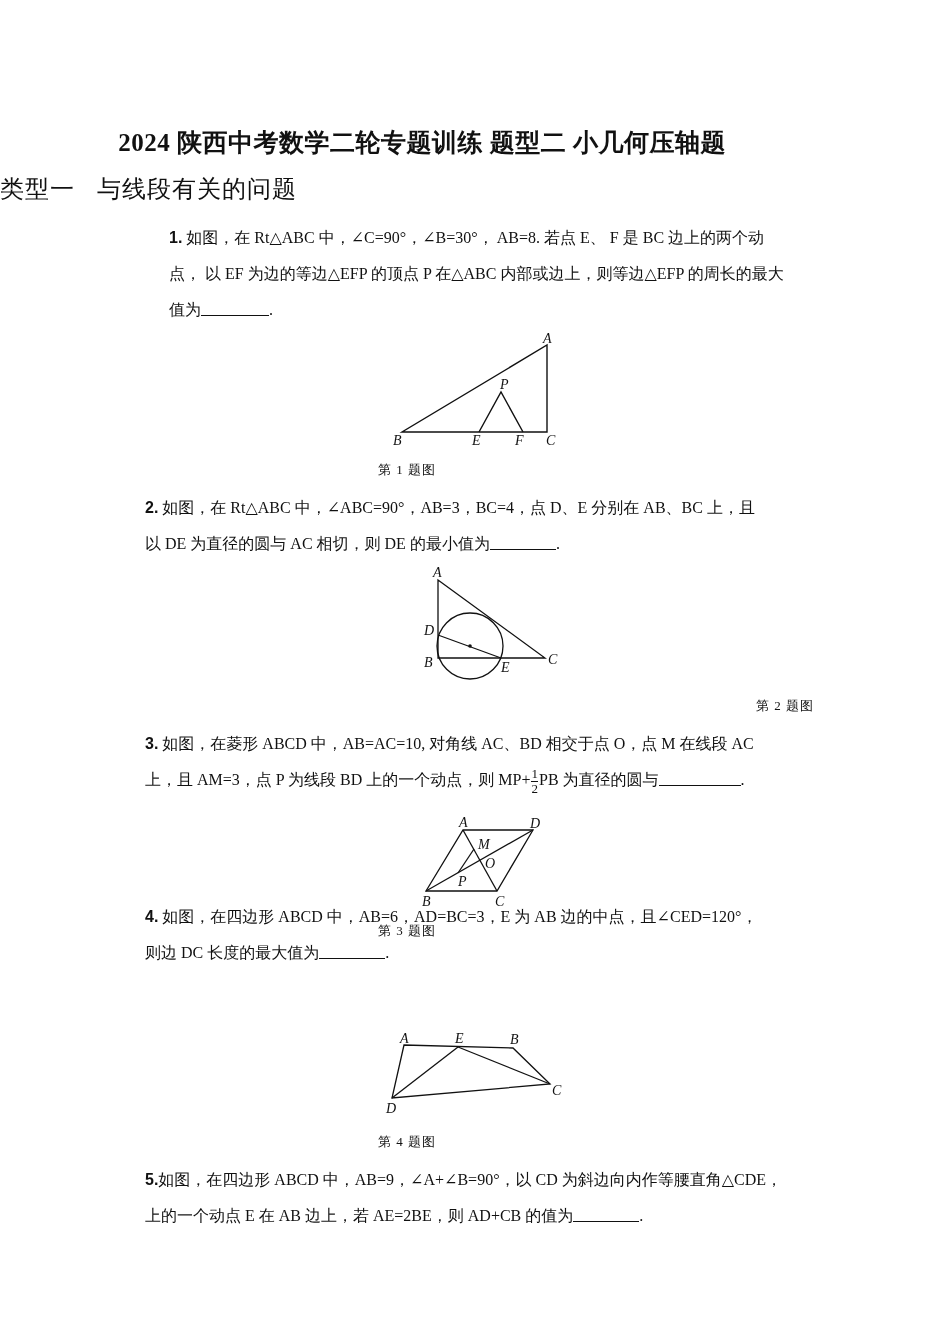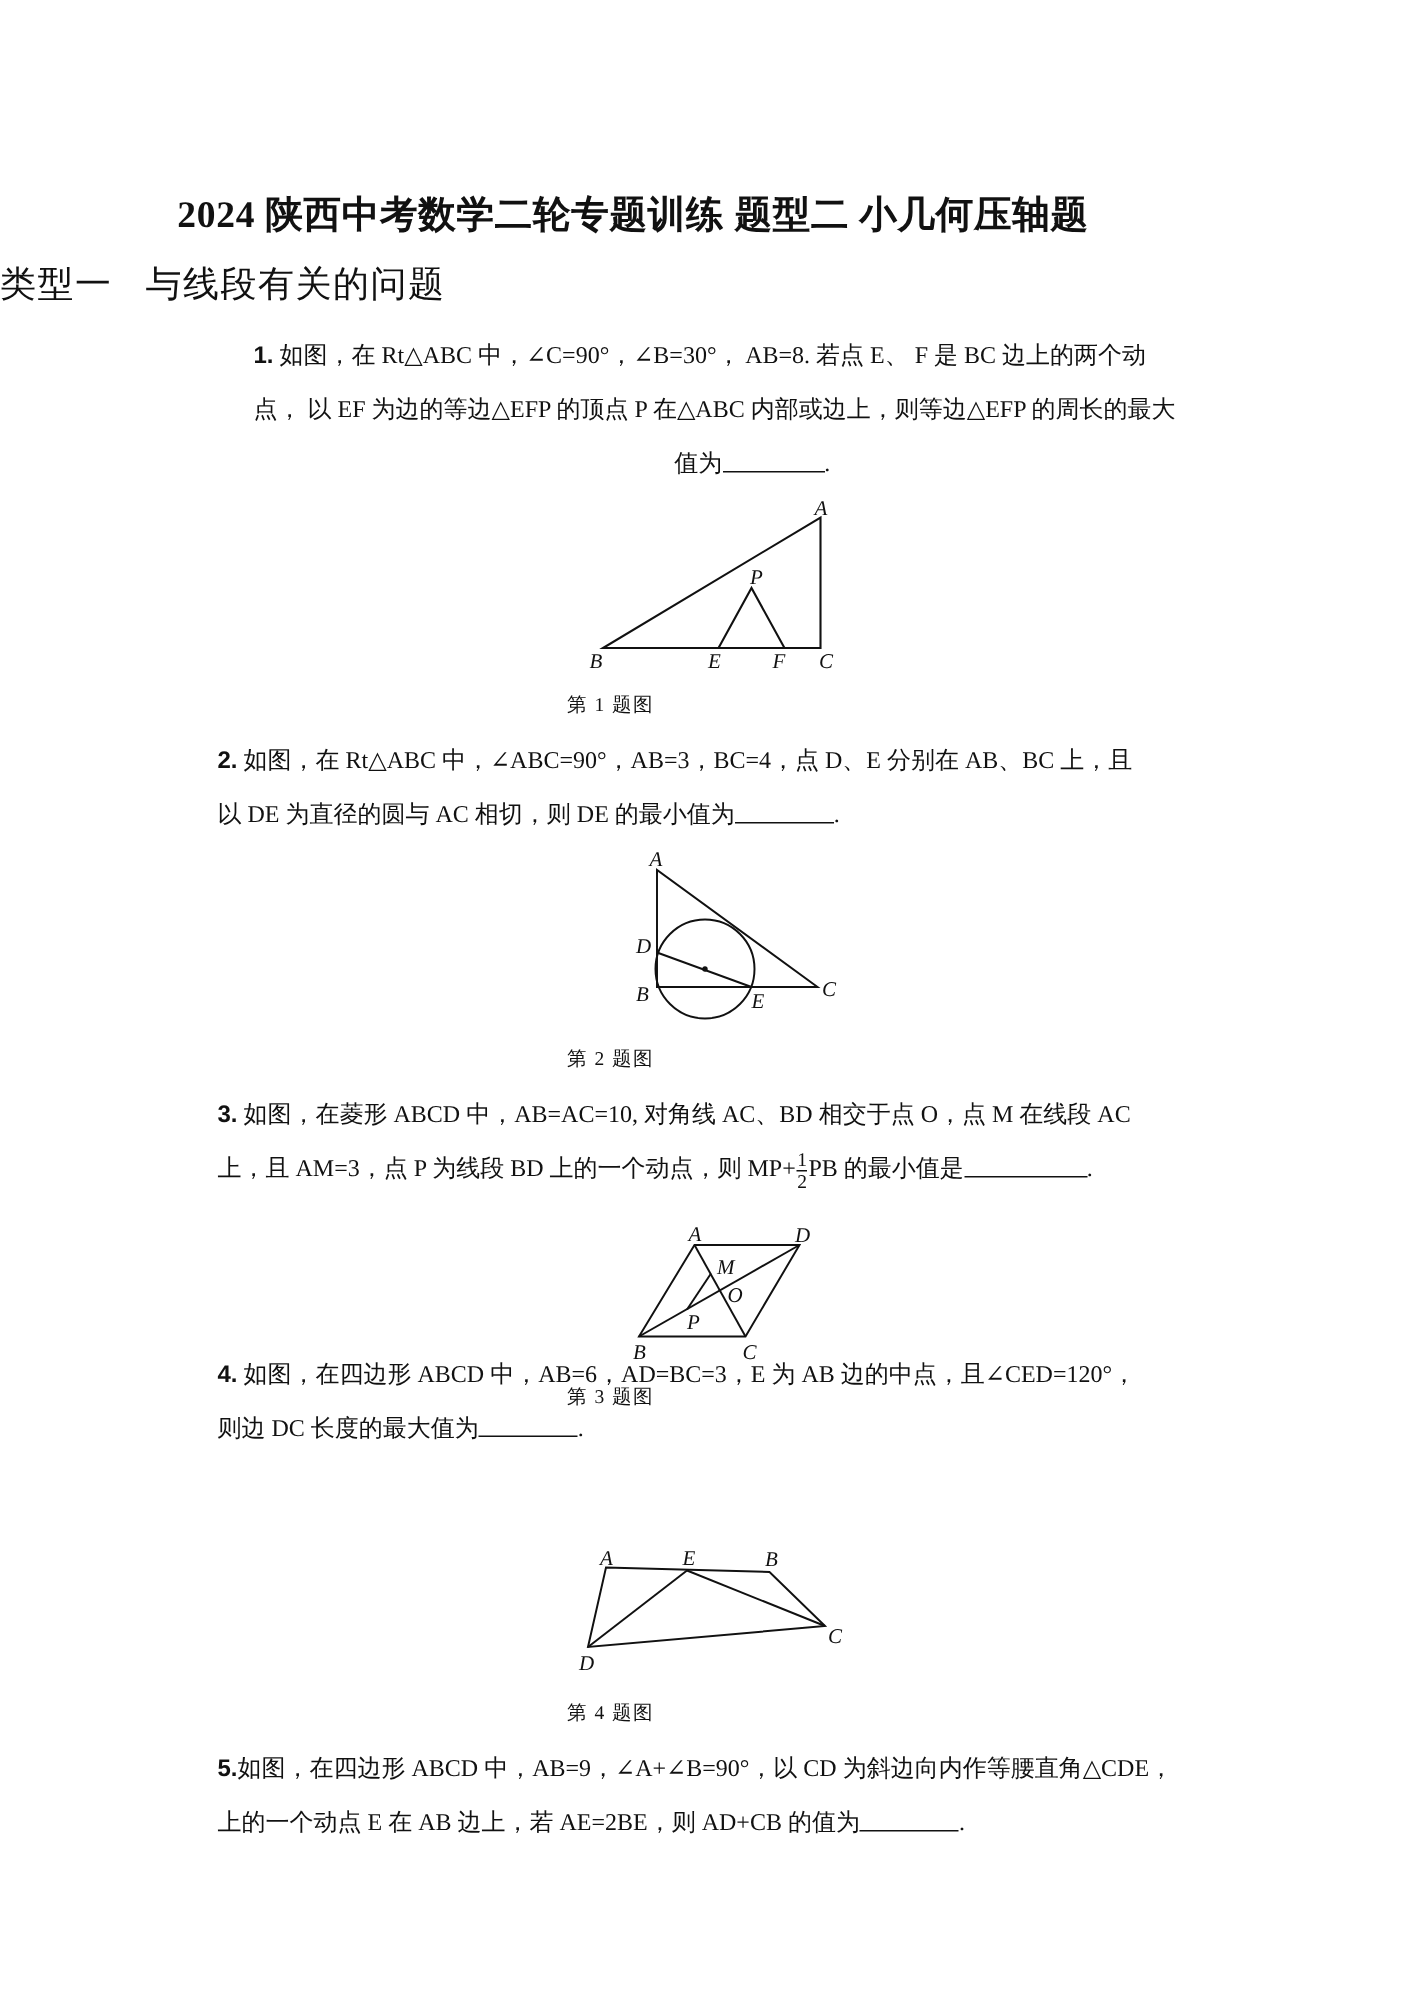--- a/index.html
+++ b/index.html
@@ -6,21 +6,21 @@
   body { width: 950px; height: 1344px; position: relative; overflow: hidden;
          font-family: "Liberation Serif", "DejaVu Serif", serif; color: #111; }
   .title { position: absolute; left: 0; width: 844px; text-align: center; top: 126px;
            font-size: 25px; font-weight: bold; letter-spacing: 0.5px; }
   .subtitle { position: absolute; left: 0; width: 950px; text-align: left; top: 173px;
               font-size: 24px; font-weight: normal; letter-spacing: 1px; }
   .subtitle .gap { display: inline-block; width: 22px; }
   .para { position: absolute; left: 145px; width: 665px; font-size: 16px; line-height: 36px; }
   .para .num { font-family: "Liberation Sans", "DejaVu Sans", sans-serif; font-weight: bold; font-size: 16px; }
   .para .line { white-space: nowrap; display: block; }
-  .para .center { text-align: center; }
+  .para .center { }
   .blank { display: inline-block; border-bottom: 1px solid #111; height: 14px; vertical-align: -1px; }
   .caption { position: absolute; left: 0; width: 814px; text-align: center; font-size: 13px; letter-spacing: 1px; }
   .figure { position: absolute; left: 0; top: 0; }
   .lbl { font-family: "Liberation Serif", serif; font-style: italic; font-size: 14px; fill: #111; }
   .frac { display: inline-block; vertical-align: middle; text-align: center; font-size: 13px; line-height: 14px; margin: 0 1px; }
   .frac span { display: block; }
 </style>
 </head>
 <body>
 
@@ -58,25 +58,25 @@
     <circle cx="470" cy="646" r="33"></circle>
     <line x1="438" y1="635" x2="501" y2="658"></line>
   </g>
   <circle cx="470" cy="646" r="1.8" fill="#111"></circle>
   <text class="lbl" x="433" y="577">A</text>
   <text class="lbl" x="424" y="667">B</text>
   <text class="lbl" x="548" y="664">C</text>
   <text class="lbl" x="424" y="635">D</text>
   <text class="lbl" x="501" y="672">E</text>
 </svg>
-<div class="caption" style="top:697px;">第 2 题图</div>
+<div class="caption" style="top:697px;text-align:right;">第 2 题图</div>
 
 <div class="para" style="top:726px;">
   <span class="line"><span class="num">3.</span> <span>如图，在菱形 ABCD 中，AB=AC=10, 对角线 AC、BD 相交于点 O，点 M 在线段 AC</span></span>
-  <span class="line"><span>上，且 AM=3，点 P 为线段 BD 上的一个动点，则 MP+</span><span class="frac"><span style="border-bottom:1px solid #111">1</span><span>2</span></span><span>PB 的最小值是</span><span class="blank" style="width:82px"></span><span>.</span></span>
+  <span class="line"><span>上，且 AM=3，点 P 为线段 BD 上的一个动点，则 MP+</span><span class="frac"><span style="border-bottom:1px solid #111">1</span><span>2</span></span><span>PB 为直径的圆与</span><span class="blank" style="width:82px"></span><span>.</span></span>
 </div>
 
 <svg class="figure" width="950" height="1344" style="pointer-events:none">
   <g stroke="#111" stroke-width="1.3" fill="none">
     <polygon points="463,830 533,830 497,891 426,891"></polygon>
     <line x1="463" y1="830" x2="497" y2="891"></line>
     <line x1="426" y1="891" x2="533" y2="830"></line>
     <line x1="474" y1="849" x2="458" y2="873"></line>
   </g>
   <text class="lbl" x="459" y="827">A</text>

